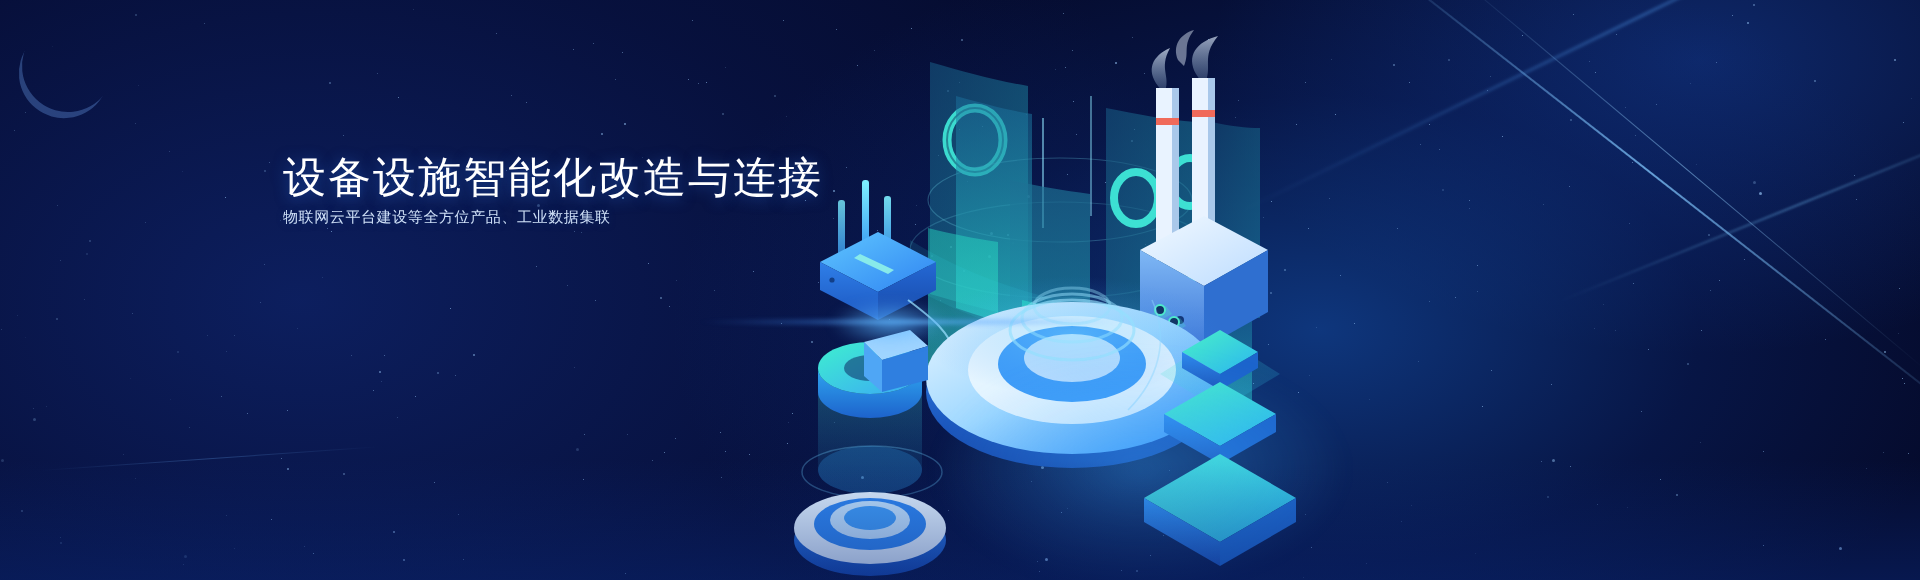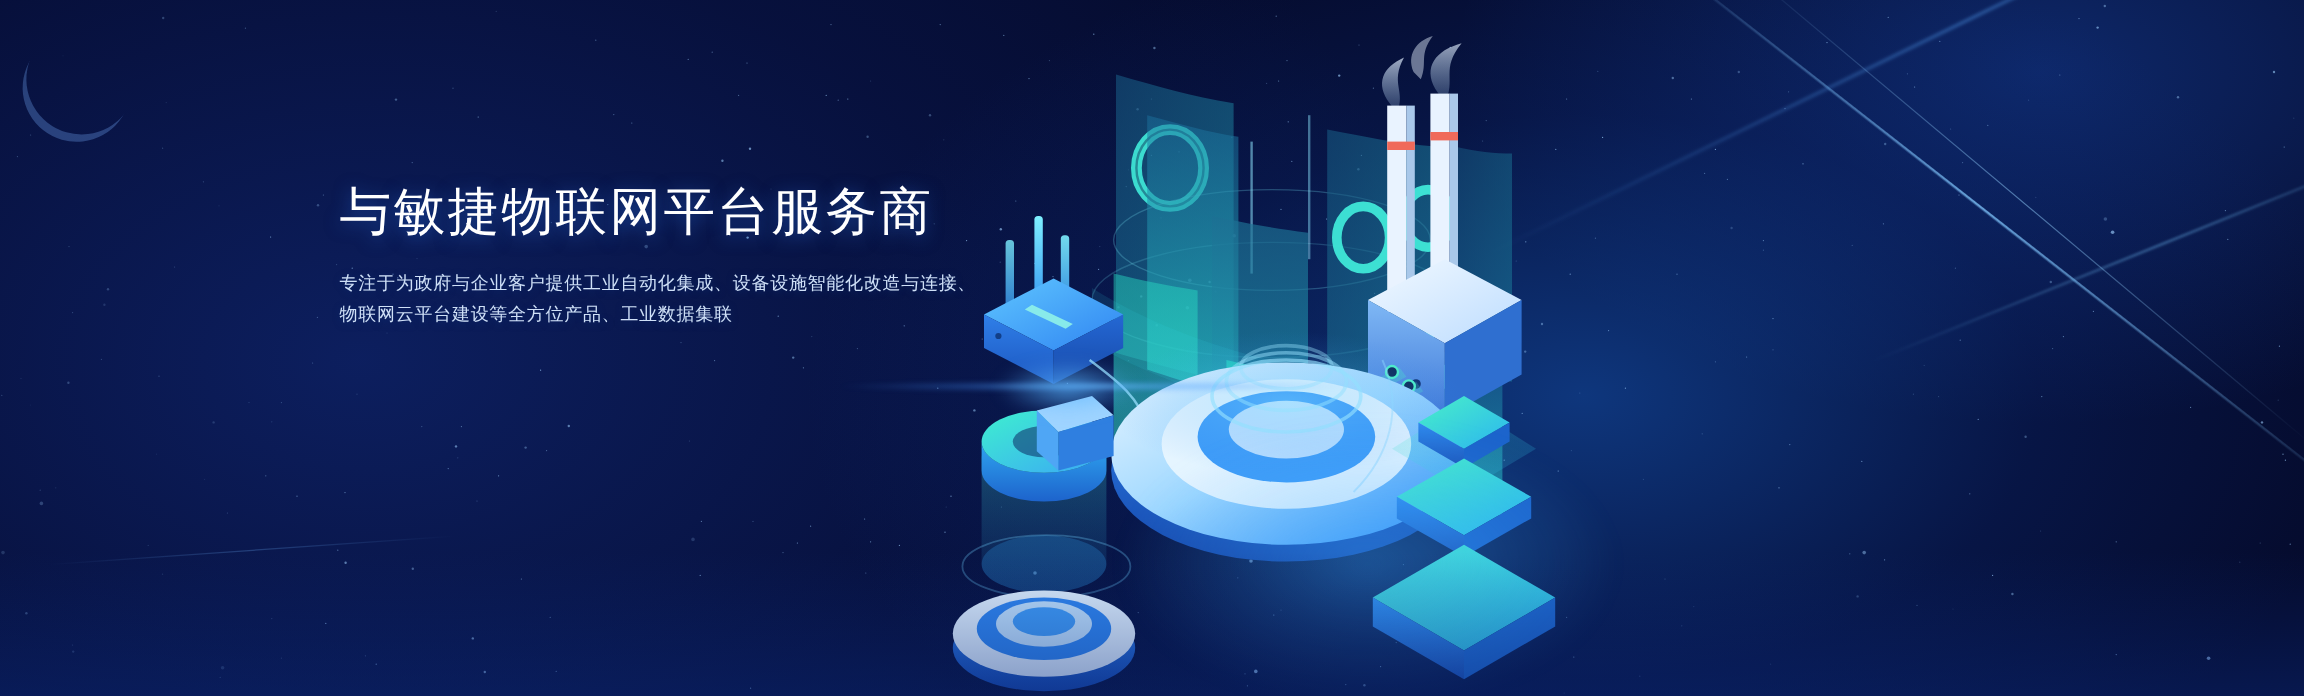--- a/index.html
+++ b/index.html
@@ -634,21 +634,20 @@
       </g>
 
       <path d="M392 300 C410 340,398 380,368 410" fill="none" stroke="#8fd8ff" stroke-width="1.6" opacity=".45"></path>
     </svg>
   </div>
 
   <div class="floorglow"></div>
   <div class="bottomhaze"></div>
 
   <div class="copy">
-    <div class="headline">与敏捷物联网平台服务商</div>
-    <div class="subtitle">专注于为政府与企业客户提供工业自动化集成、设备设施智能化改造与连接、</div>
+    <div class="headline">设备设施智能化改造与连接</div>
     <div class="subtitle" style="margin-top:0">物联网云平台建设等全方位产品、工业数据集联</div>
   </div>
 
   <div class="glowline"></div>
   <div class="glowdot"></div>
 
 </div>
 
 </body></html>

